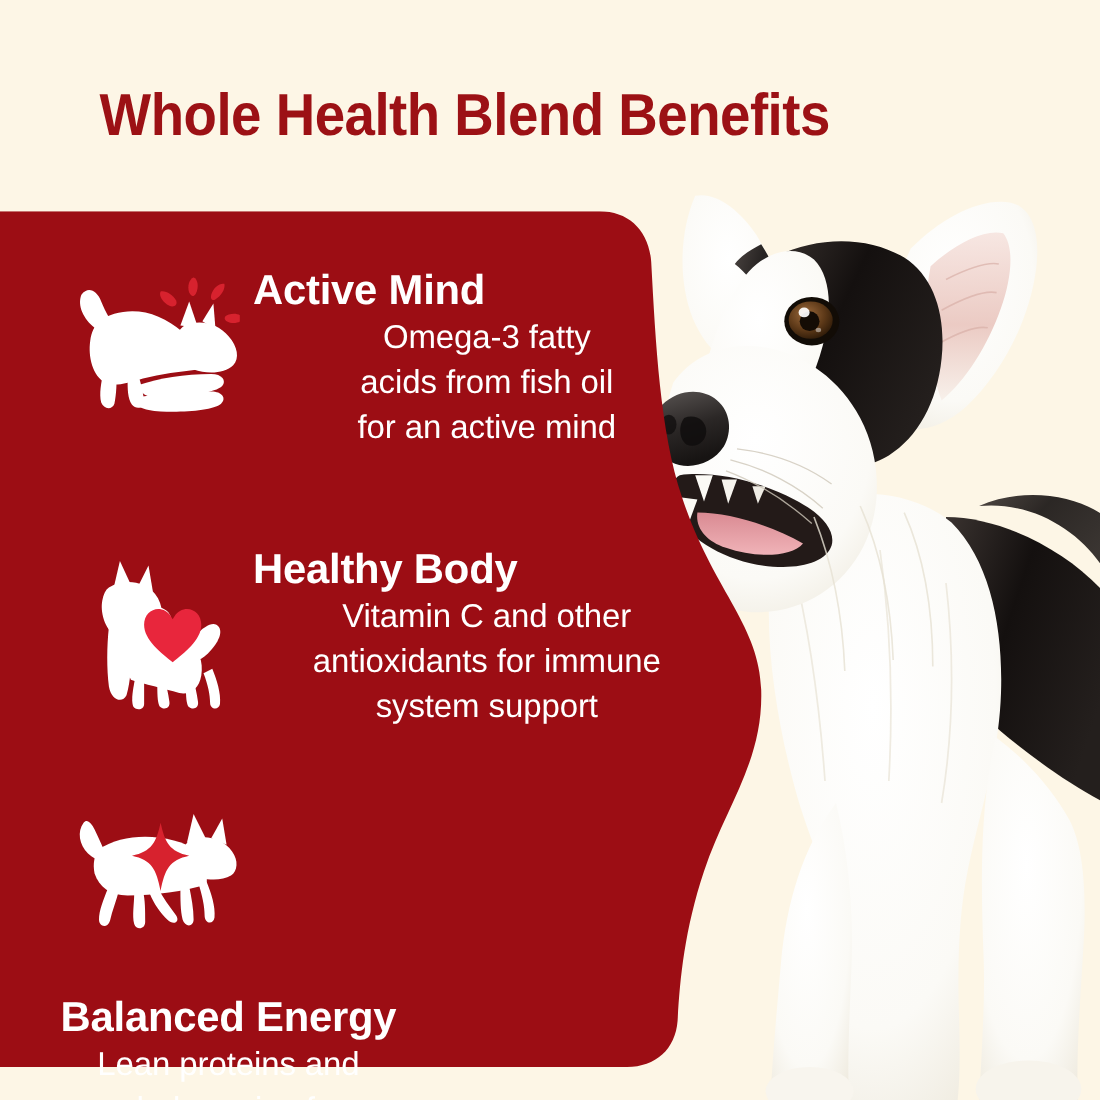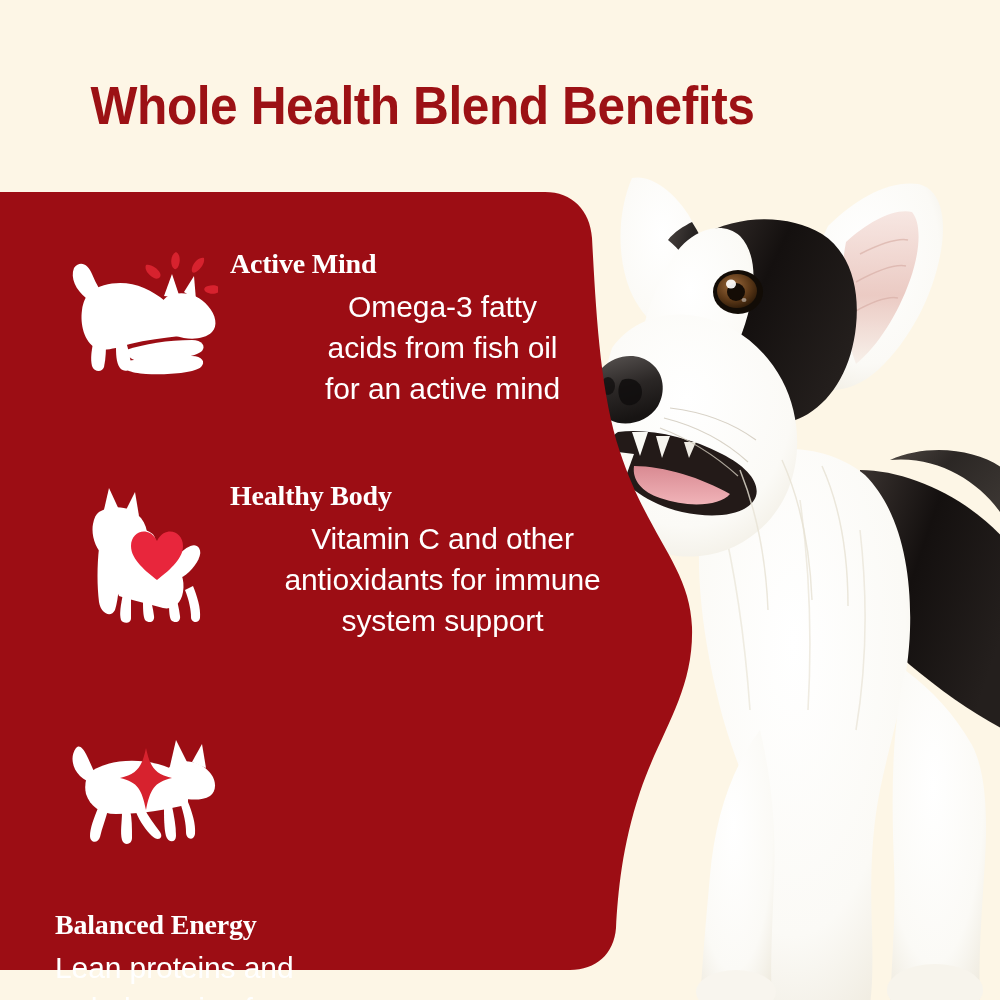--- a/index.html
+++ b/index.html
@@ -76,42 +76,42 @@
     z-index: 3;
   }
   .benefit {
     position: absolute;
     left: 55px;
     width: 600px;
     display: flex;
     align-items: flex-start;
   }
   .benefit-1 { top: 52px; }
-  .benefit-2 { top: 284px; }
+  .benefit-2 { top: 306px; }
   .benefit-3 { top: 530px; flex-direction: column; }
 
   .icon-wrap {
     width: 175px;
     flex: 0 0 175px;
     display: flex;
     align-items: flex-start;
     justify-content: center;
     padding-top: 8px;
   }
   .icon-wrap svg { display: block; }
 
   .benefit-text {
     flex: 1 1 auto;
     padding-top: 0;
   }
   .benefit-heading {
     color: #ffffff;
-    font-family: Liberation Serif, serif;
+    font-family: Liberation Sans, sans-serif;
     font-weight: 700;
-    font-size: 28px;
+    font-size: 38px;
     line-height: 40px;
     letter-spacing: -0.2px;
     margin: 0 0 2px 0;
     white-space: nowrap;
   }
   .benefit-body {
     color: #ffffff;
     font-family: "Liberation Sans", sans-serif;
     font-weight: 400;
     font-size: 30px;

